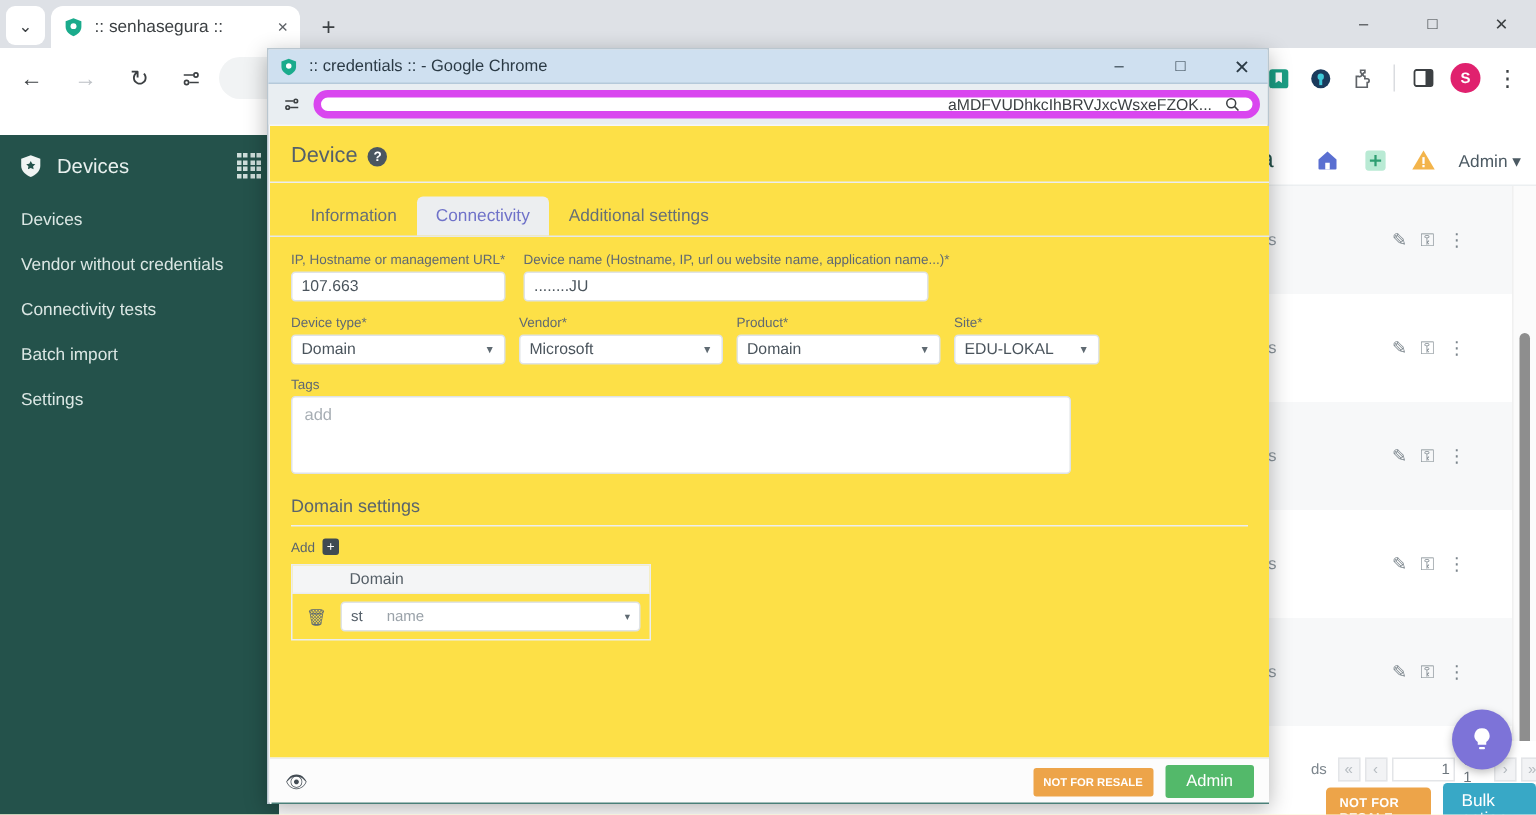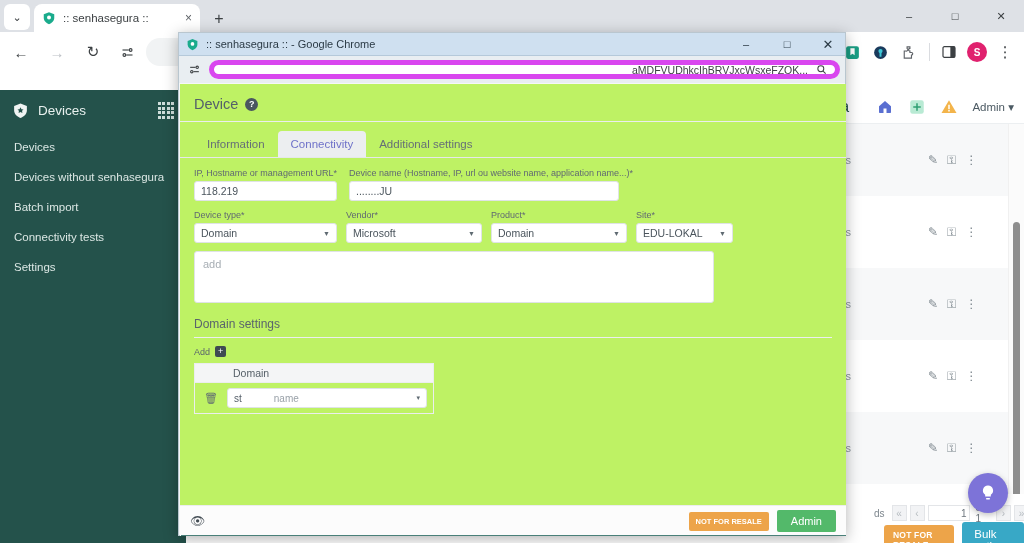--- a/index.html
+++ b/index.html
@@ -176,21 +176,21 @@
     flex:1; height:19px; background:#fff; border-radius:10px;
     display:flex; align-items:center; justify-content:flex-end;
     padding:0 8px; font-size:10.5px; color:#3c4043; gap:8px;
     border:5px solid #d946ef;
   }
   .popup-omni-text { white-space:nowrap; overflow:hidden; text-overflow:ellipsis;
     max-width:200px; }
 
   .popup-content {
     position:absolute; left:1px; top:51px; width:666px; height:452px;
-    background:#bef264; overflow:hidden;
+    background:#fde047; overflow:hidden;
   }
   .dlg-head {
     padding:12px 14px 9px 14px; display:flex; align-items:center; gap:7px;
     border-bottom:1px solid #ebedef;
   }
   .dlg-title { font-size:14.5px; color:#54606a; }
   .q-icon { width:13px; height:13px; border-radius:50%; background:#4a5660;
     color:#fff; font-size:9px; display:flex; align-items:center;
     justify-content:center; font-weight:bold; }
 
@@ -237,21 +237,21 @@
     height:19px; border-bottom:1px solid #ebedef; }
   .dom-th { font-size:10.5px; color:#555f67; padding-left:38px; }
   .dom-trow { display:flex; align-items:center; height:30px; padding:0 6px;
     gap:6px; }
   .trash { font-size:11px; color:#5f6a72; width:20px; text-align:center; }
   .dom-sel {
     flex:1; height:20px; border:1px solid #dfe3e6; border-radius:3px;
     display:flex; align-items:center; justify-content:space-between;
     padding:0 6px; font-size:10px; color:#56606a; background:#fff;
   }
-  .dom-sel-inner { display:flex; gap:32px; }
+  .dom-sel-inner { display:flex; gap:16px; }
   .dom-sel-inner .muted { color:#9aa2a9; }
 
   .dlg-footer {
     position:absolute; left:0; bottom:0; width:666px; height:31px;
     background:#fcfcfc; border-top:1px solid #ecedee;
     display:flex; align-items:center; padding:0 10px; gap:8px;
   }
   .eye-ico { font-size:12px; color:#434c54; }
   .spacer { flex:1; }
   .nfr-small { background:#eda449; color:#fff; font-size:7.5px;
@@ -356,23 +356,23 @@
             <i></i>
             <i></i>
             <i></i>
             <i></i>
             <i></i>
             <i></i>
             <i></i>
         </span>
       </div>
       <div class="app-side-item">Devices</div>
-      <div class="app-side-item">Devices without senhasegura</div>
+      <div class="app-side-item">Vendor without credentials</div>
+      <div class="app-side-item">Connectivity tests</div>
       <div class="app-side-item">Batch import</div>
-      <div class="app-side-item">Connectivity tests</div>
       <div class="app-side-item">Settings</div>
     </div>
 
     <div class="app-topbar">
       <svg class="topbar-ico" viewBox="0 0 24 24">
         <path d="M4 11L12 4l8 7v8a1 1 0 0 1-1 1H5a1 1 0 0 1-1-1z" fill="#5a6fd1"></path>
         <rect x="10" y="14" width="4" height="6" fill="#fff"></rect>
       </svg>
       <svg class="topbar-ico" viewBox="0 0 24 24">
         <rect x="3" y="3" width="18" height="18" rx="3" fill="#b9ead4"></rect>
@@ -463,21 +463,21 @@
     </div>
   </div>
 
   <div class="popup">
 
     <div class="popup-titlebar">
       <svg style="width:13px;height:13px;flex:none;" viewBox="0 0 24 24">
         <path d="M12 2 L21 5.5 V12 C21 17 16.5 21 12 22.5 C7.5 21 3 17 3 12 V5.5 Z" fill="#1aab8c"></path>
         <circle cx="12" cy="11" r="3.4" fill="#fff"></circle>
       </svg>
-      <span class="popup-title">:: senhasegura :: - Google Chrome</span>
+      <span class="popup-title">:: credentials :: - Google Chrome</span>
       <span class="popup-wbtn">–</span>
       <span class="popup-wbtn">□</span>
       <span class="popup-wbtn close">✕</span>
     </div>
 
     <div class="popup-toolbar">
       <span style="width:20px;height:20px;display:flex;align-items:center;justify-content:center;">
         <svg width="13" height="13" viewBox="0 0 24 24" fill="none" stroke="#3c4043" stroke-width="2">
           <line x1="4" y1="8" x2="14" y2="8"></line>
             <circle cx="17" cy="8" r="2.2"></circle>
@@ -505,21 +505,21 @@
         <div class="dlg-tab">Information</div>
         <div class="dlg-tab active">Connectivity</div>
         <div class="dlg-tab">Additional settings</div>
       </div>
 
       <div class="dlg-body">
 
         <div class="row-2">
           <div style="width:143px;">
             <div class="fld-label">IP, Hostname or management URL*</div>
-            <div class="fld-input">118.219</div>
+            <div class="fld-input">107.663</div>
           </div>
           <div style="width:270px;">
             <div class="fld-label">Device name (Hostname, IP, url ou website name, application name...)*</div>
             <div class="fld-input">........JU</div>
           </div>
         </div>
 
         <div class="row-4">
           <div style="width:143px;">
             <div class="fld-label">Device type*</div>
@@ -545,20 +545,21 @@
           <div style="width:97px;">
             <div class="fld-label">Site*</div>
             <div class="fld-select">
               <span>EDU-LOKAL</span>
               <span class="caret">▼</span>
             </div>
           </div>
         </div>
 
         <div>
+          <div class="fld-label">Tags</div>
           <div class="tags-box" style="width:520px;">
             <span>add</span>
           </div>
         </div>
 
         <div class="sect-title">Domain settings</div>
         <div class="sect-rule"></div>
 
         <div class="add-row">
           <span class="add-text">Add</span>

